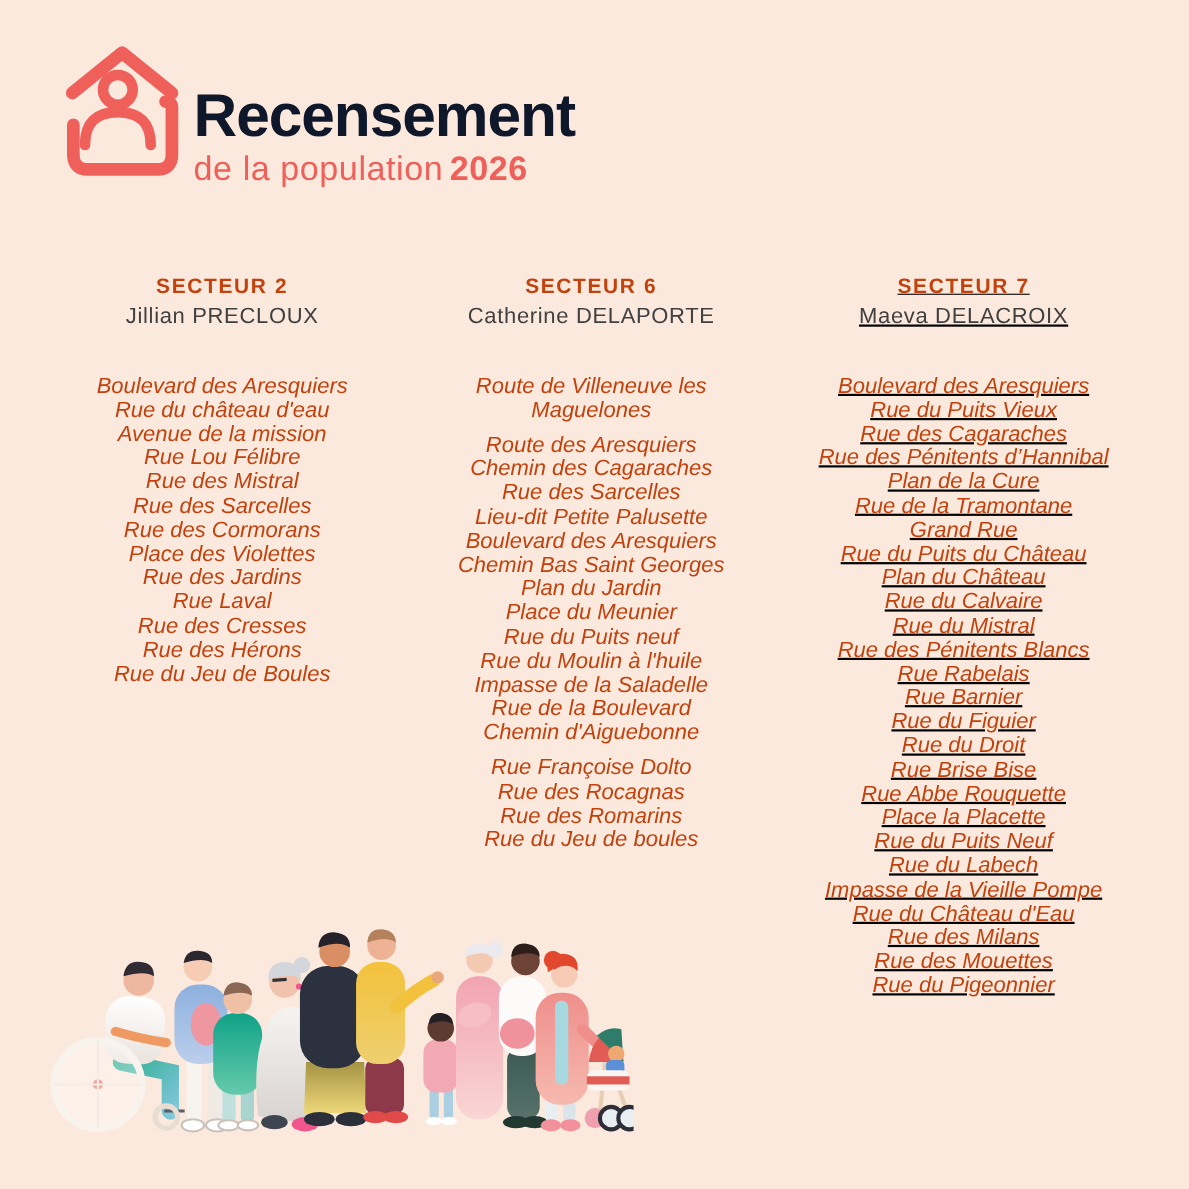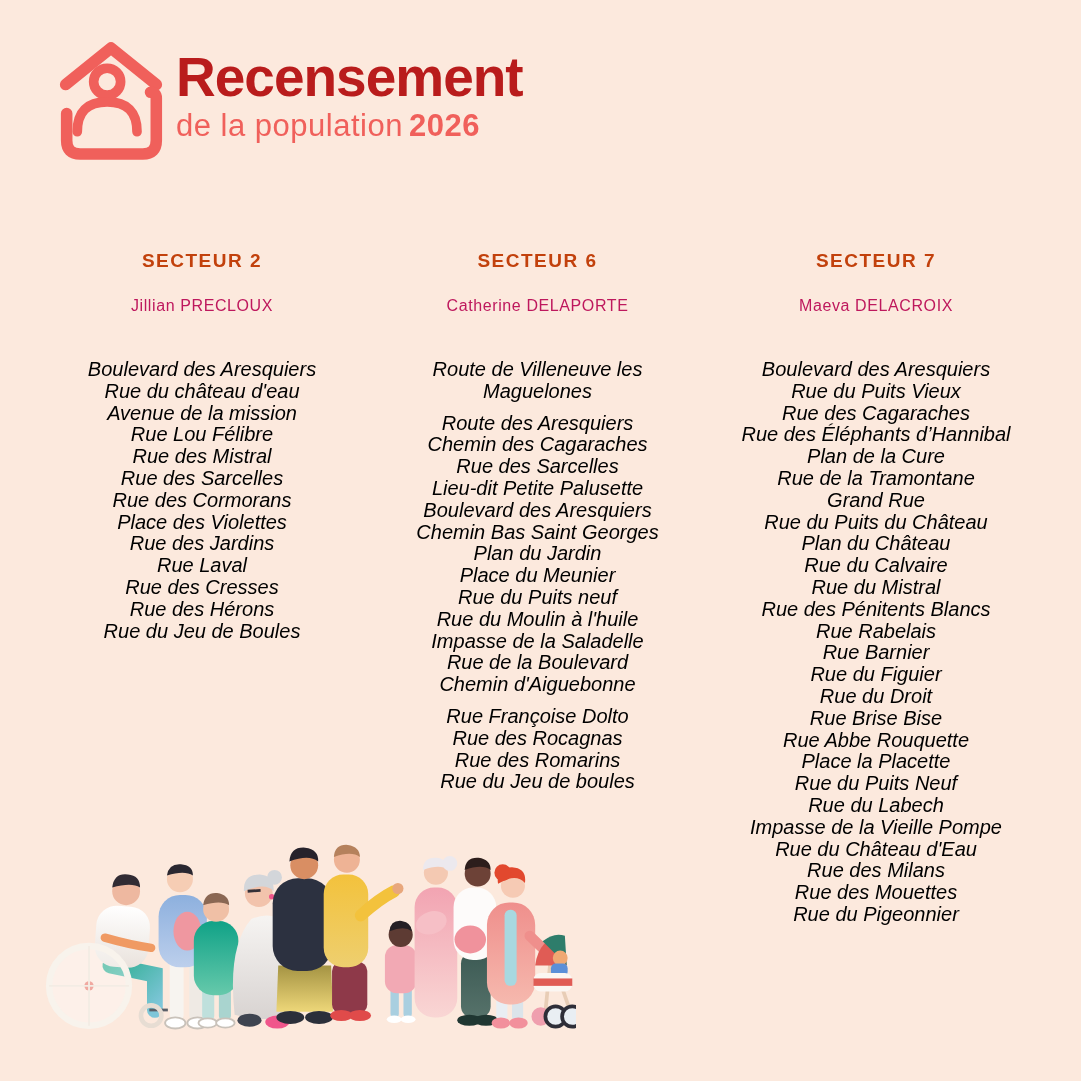--- a/index.html
+++ b/index.html
@@ -8,46 +8,46 @@
     background: #fce9dd;
     position: relative;
     overflow: hidden;
     font-family: "Liberation Sans", sans-serif;
   }
   
   .logo { position: absolute; left: 58px; top: 36px; display: flex; align-items: flex-start; gap: 12px; }
   .logo-icon { width: 106px; height: 128px; flex: 0 0 auto; }
   .logo-text { padding-top: 14px; }
   .logo-title {
-    font-size: 55px; font-weight: bold; color: #b91c1c;
-    letter-spacing: -1px; line-height: 1;
+    font-size: 55px; font-weight: bold; color: #0f172a;
+    letter-spacing: -1px; line-height: 1; margin-top: 28px;
   }
   .logo-subtitle {
     font-size: 31px; color: #f0605b; margin-top: 4px;
     letter-spacing: 0.5px; line-height: 1.1;
   }
   .logo-subtitle .year { font-weight: bold; margin-left: 6px; margin-top: 29px; }
   
   .columns { position: absolute; top: 250px; left: 0; width: 1081px; }
   .col { position: absolute; top: 0; text-align: center; }
   .col1 { left: 52px;  width: 300px; }
   .col2 { left: 390px; width: 295px; }
-  .col3 { left: 695px; width: 362px; }
+  .col3 { left: 695px; width: 362px; text-decoration: underline; }
   .sector-title {
     margin: 0; font-size: 19px; font-weight: 800;
     letter-spacing: 1.5px; color: #c2410c; line-height: 22px;
   }
   .sector-agent {
-    font-size: 16px; color: #be185d; margin-top: 23px;
+    font-size: 20px; color: #404040; margin-top: 5px;
     letter-spacing: 0.6px; line-height: 22px;
   }
   .streets {
     margin-top: 42px;
     font-style: italic;
-    color: #000000;
+    color: #c2410c;
     font-size: 20px;
     line-height: 21.8px;
     font-weight: 500;
   }
   .street-group + .street-group { margin-top: 10px; }
   
   .people { position: absolute; left: 38px; top: 826px; width: 538px; height: 214px; }
 </style>
 </head>
 <body>
@@ -124,21 +124,21 @@
         </div>
       </section>
       <section class="col col3">
         <h2 class="sector-title">SECTEUR 7</h2>
         <div class="sector-agent">Maeva DELACROIX</div>
         <div class="streets">
           <div class="street-group">
             <div class="street">Boulevard des Aresquiers</div>
             <div class="street">Rue du Puits Vieux</div>
             <div class="street">Rue des Cagaraches</div>
-            <div class="street">Rue des Éléphants d’Hannibal</div>
+            <div class="street">Rue des Pénitents d’Hannibal</div>
             <div class="street">Plan de la Cure</div>
             <div class="street">Rue de la Tramontane</div>
             <div class="street">Grand Rue</div>
             <div class="street">Rue du Puits du Château</div>
             <div class="street">Plan du Château</div>
             <div class="street">Rue du Calvaire</div>
             <div class="street">Rue du Mistral</div>
             <div class="street">Rue des Pénitents Blancs</div>
             <div class="street">Rue Rabelais</div>
             <div class="street">Rue Barnier</div>

